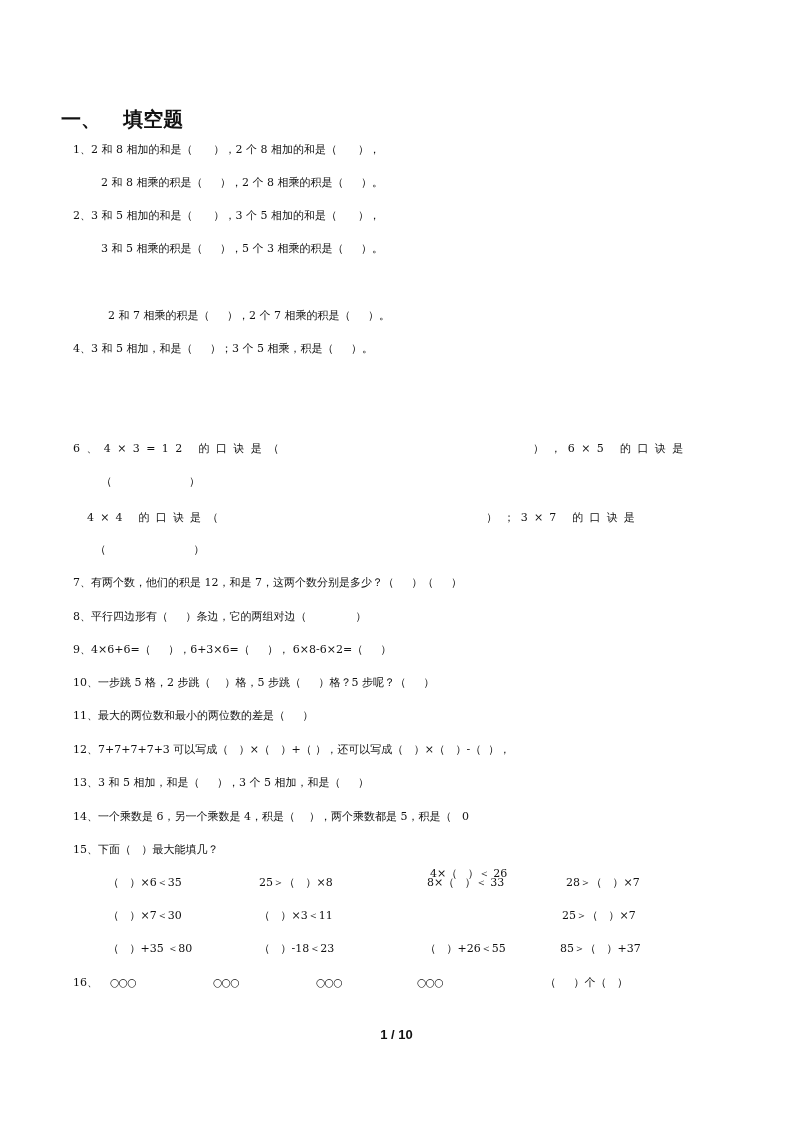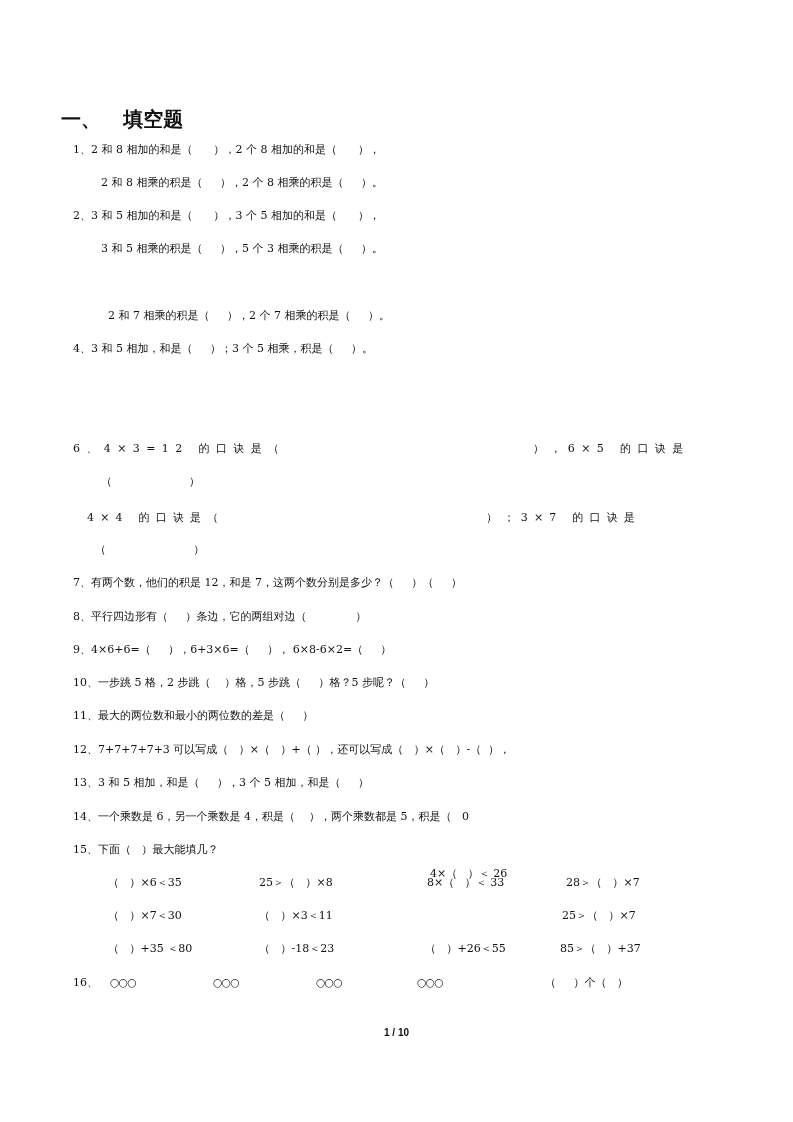--- a/index.html
+++ b/index.html
@@ -15,21 +15,21 @@
     }
     .title {
       position: absolute; left: 61px; top: 106px;
       font-family: Liberation Sans, sans-serif;
       font-weight: bold; font-size: 20px; white-space: pre;
     }
     .spread { letter-spacing: 6.4px; }
     .spread2 { letter-spacing: 6.2px; }
     .footer {
       position: absolute; top: 1027px; left: 0; width: 793px; text-align: center;
-      font-family: "Liberation Sans", sans-serif; font-weight: bold; font-size: 10px;
+      font-family: "Liberation Sans", sans-serif; font-weight: bold; font-size: 13px;
     }
   </style>
 </head>
 <body>
 
 <div class="page">
 
   <div class="title"><span>一、</span>    <span>填空题</span></div>
 
   <div class="line" style="top:140px;">1、2 和 8 相加的和是（      ），2 个 8 相加的和是（      ），</div>

